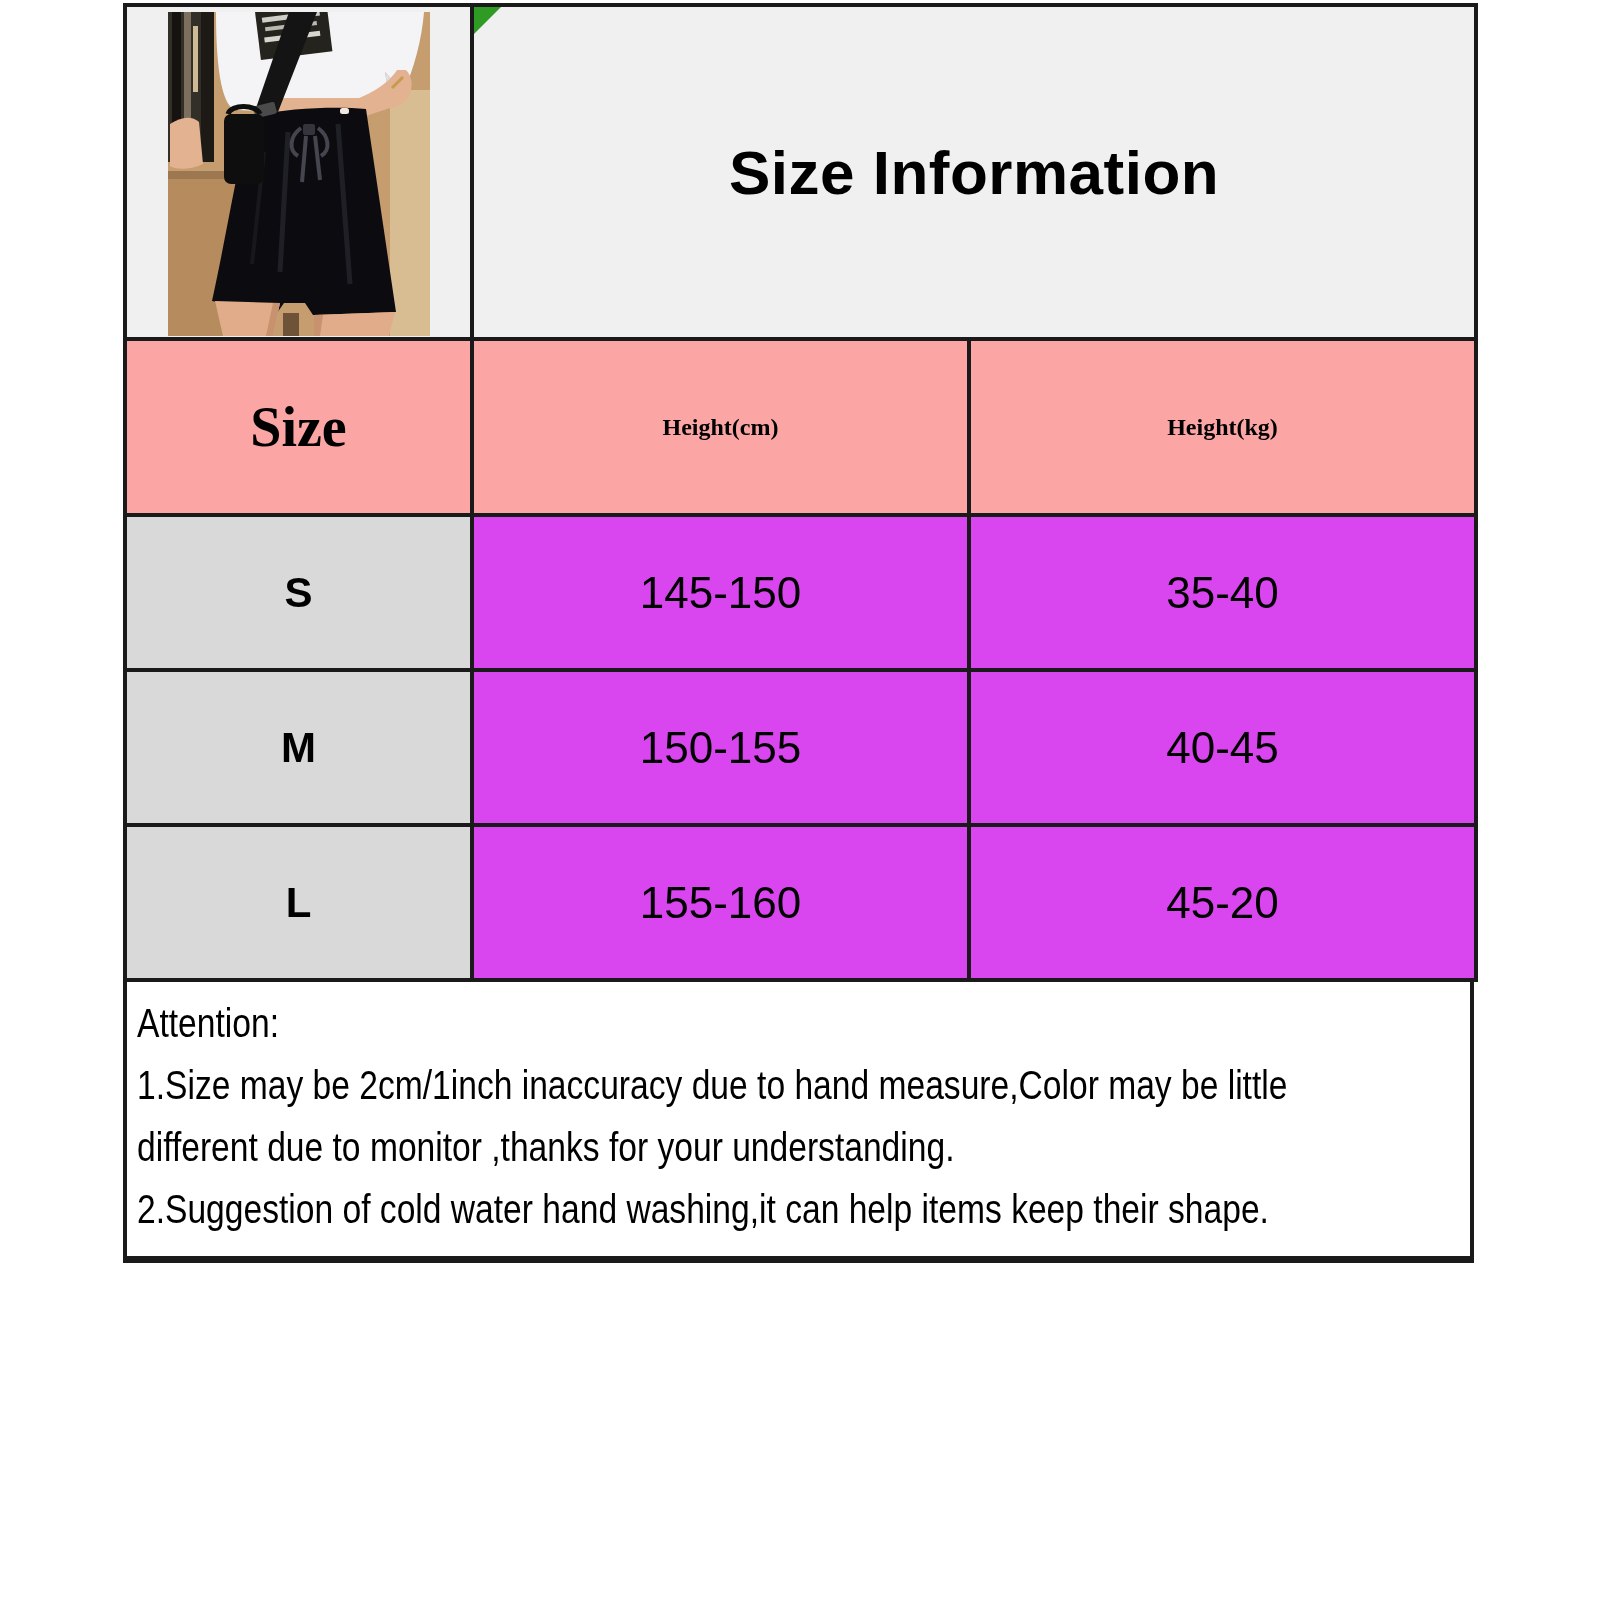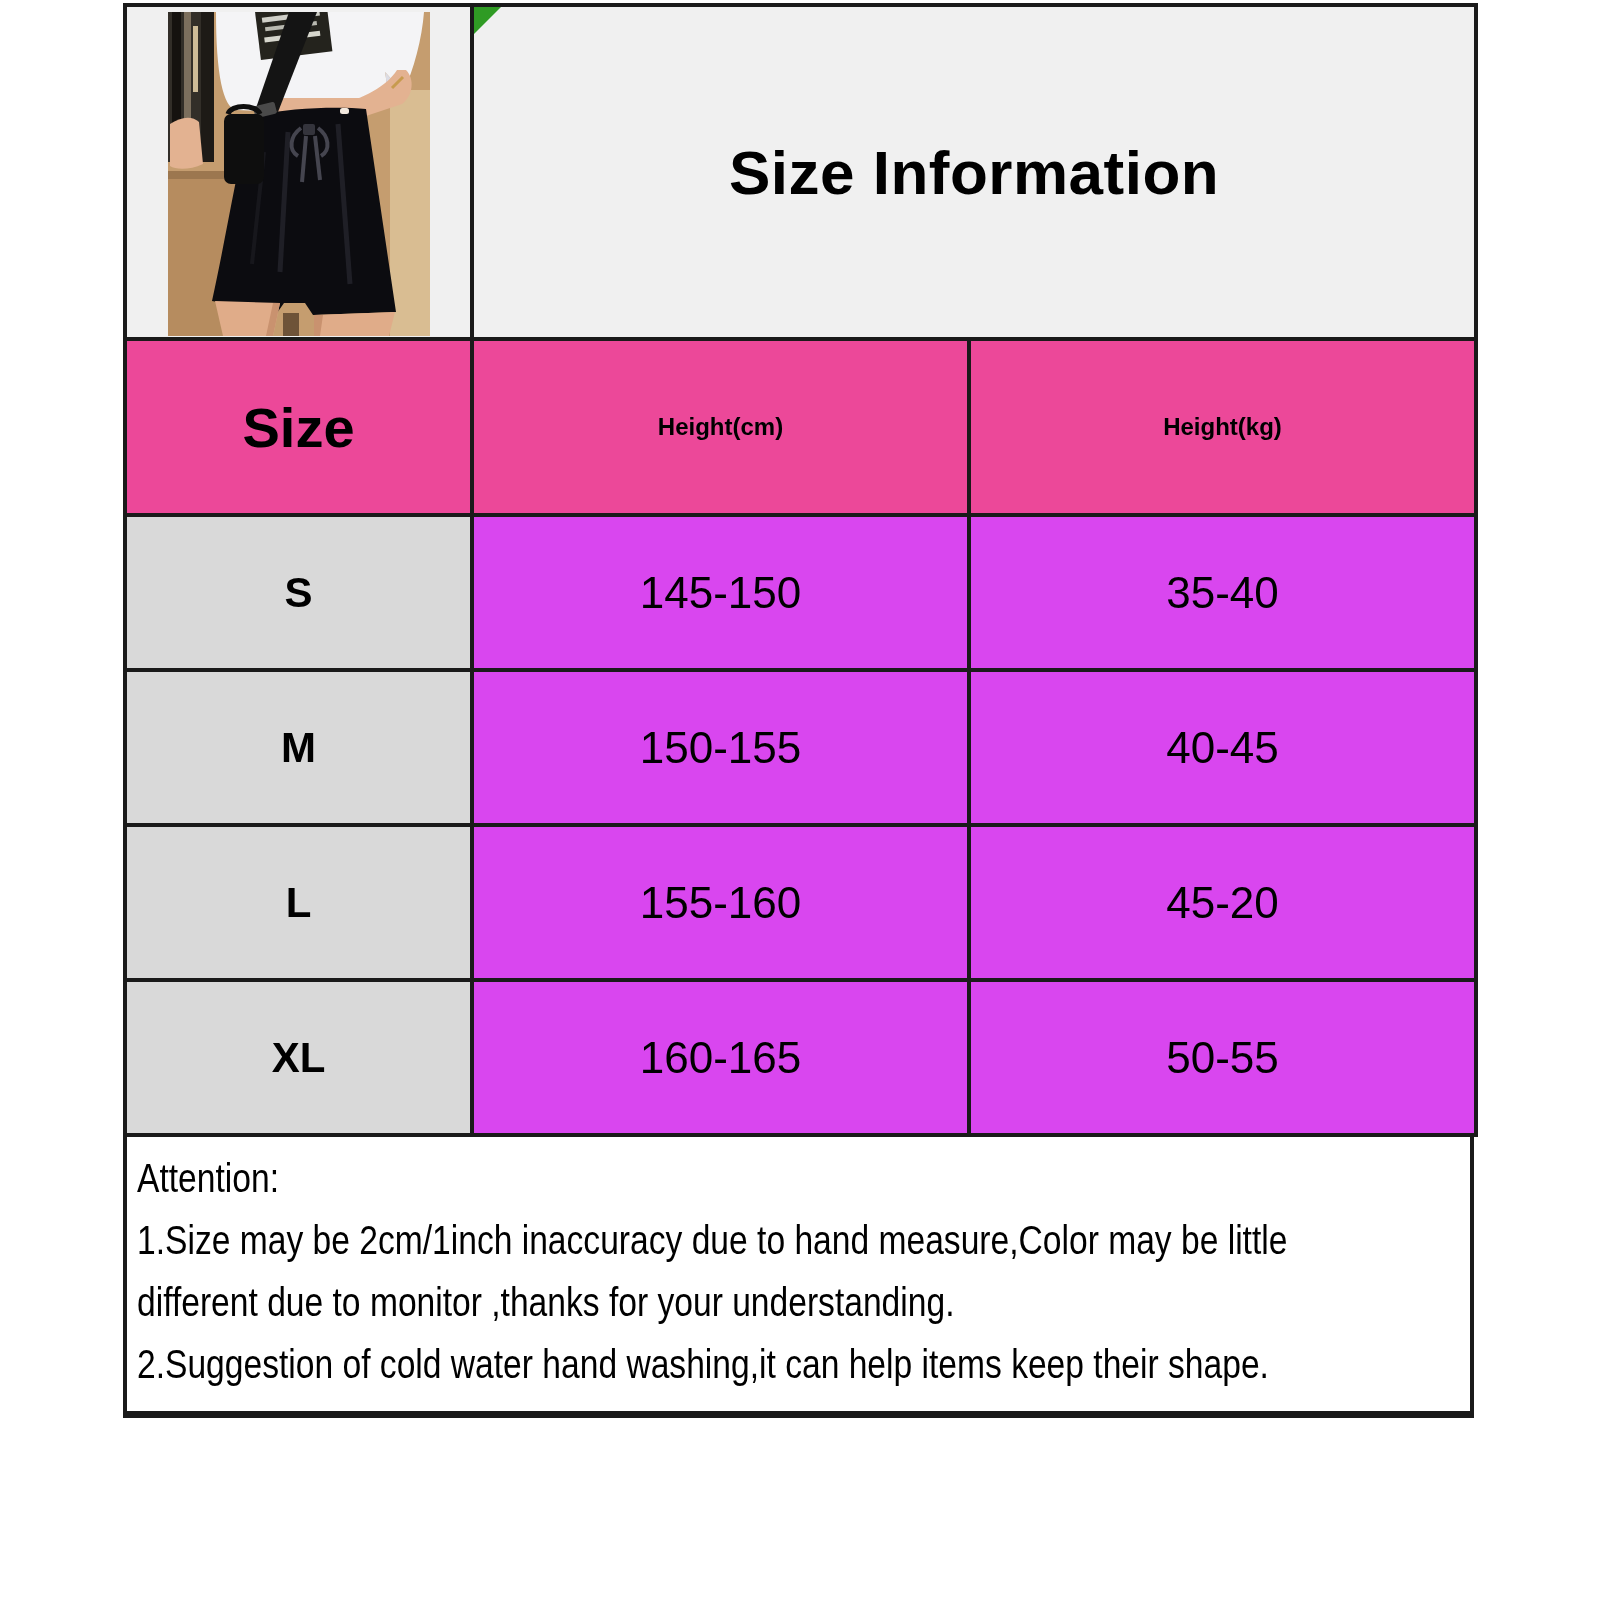--- a/index.html
+++ b/index.html
@@ -53,22 +53,23 @@
   .corner-marker {
     position: absolute;
     left: 0;
     top: 0;
     width: 0;
     height: 0;
     border-top: 27px solid #2f9b24;
     border-right: 27px solid transparent;
   }
   tr.header-row td {
-    background: #ec4899;
+    background: #fca5a5;
     height: 172px;
+    font-family: Liberation Serif, serif;
   }
   .col-head { font-weight: bold; font-size: 24px; }
   .col-head.size-head { font-size: 56px; }
   tr.data-row { height: 155px; }
   tr.data-row td.size-cell {
     background: #d9d9d9;
     font-weight: bold;
     font-size: 42px;
   }
   tr.data-row td.value-cell {
@@ -177,25 +178,20 @@
       <tr class="data-row">
         <td class="size-cell">M</td>
         <td class="value-cell">150-155</td>
         <td class="value-cell">40-45</td>
       </tr>
       <tr class="data-row">
         <td class="size-cell">L</td>
         <td class="value-cell">155-160</td>
         <td class="value-cell">45-20</td>
       </tr>
-      <tr class="data-row">
-        <td class="size-cell">XL</td>
-        <td class="value-cell">160-165</td>
-        <td class="value-cell">50-55</td>
-      </tr>
     </tbody>
       </table>
 
     <div class="attention">
       <div class="att-line">Attention:</div>
       <div class="att-line">1.Size may be 2cm/1inch inaccuracy due to hand measure,Color may be little</div>
       <div class="att-line">different due to monitor ,thanks for your understanding.</div>
       <div class="att-line">2.Suggestion of cold water hand washing,it can help items keep their shape.</div>
     </div>
 

